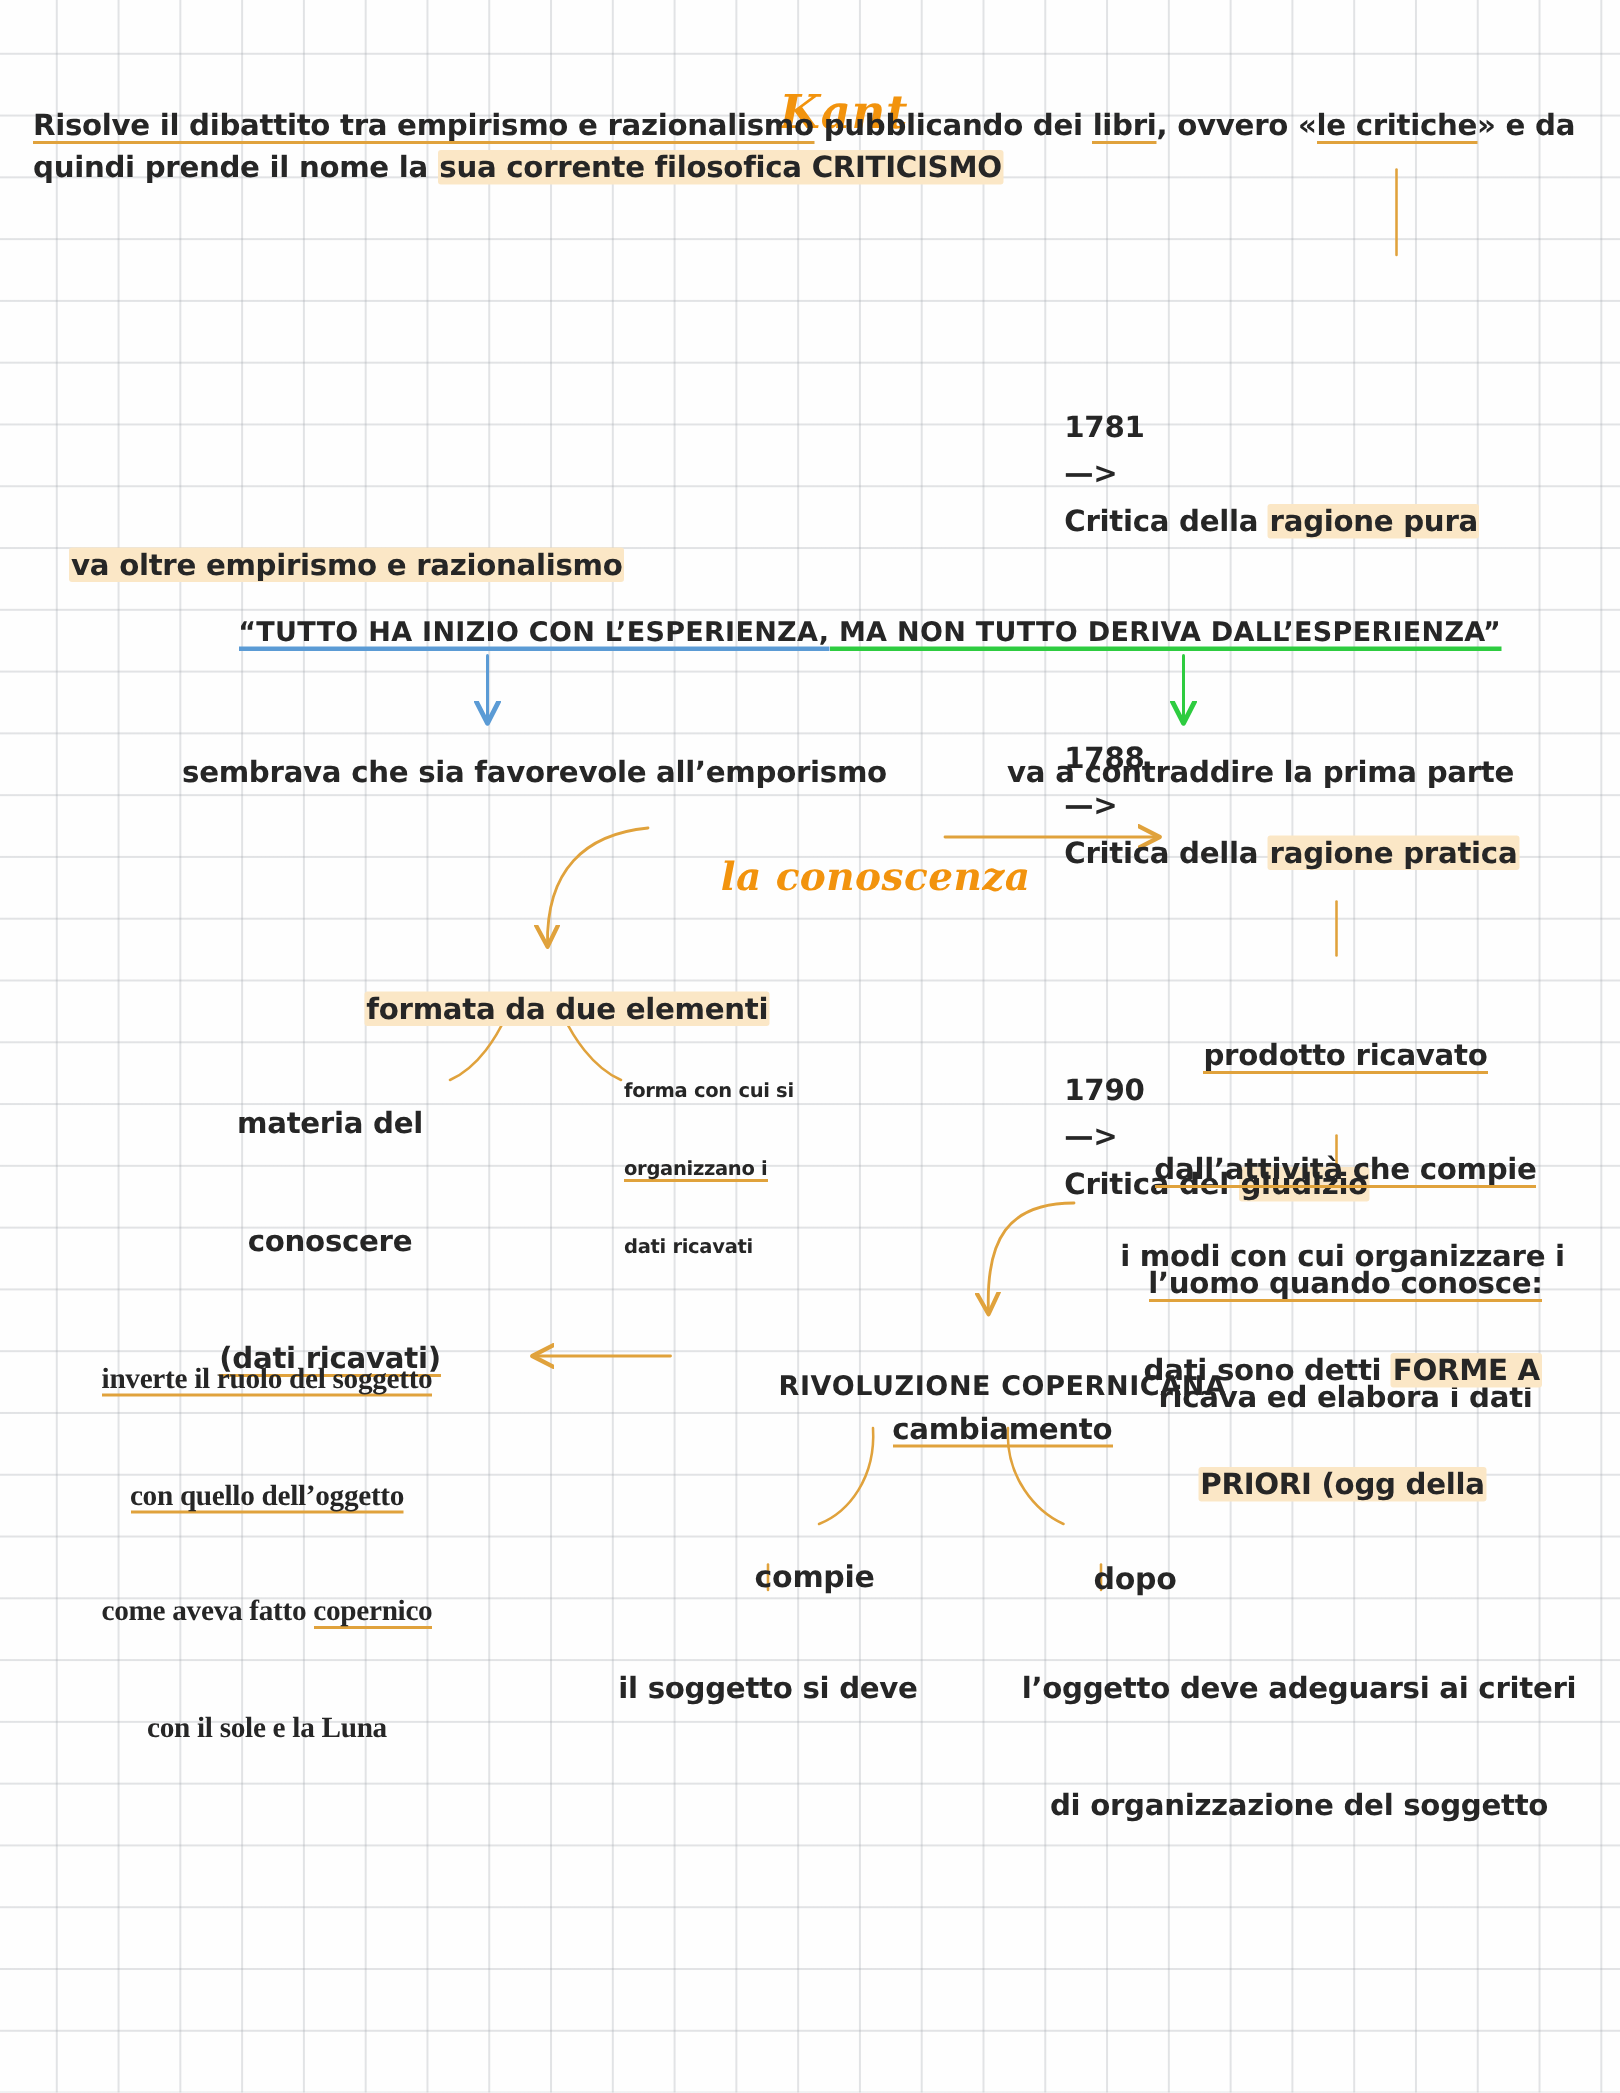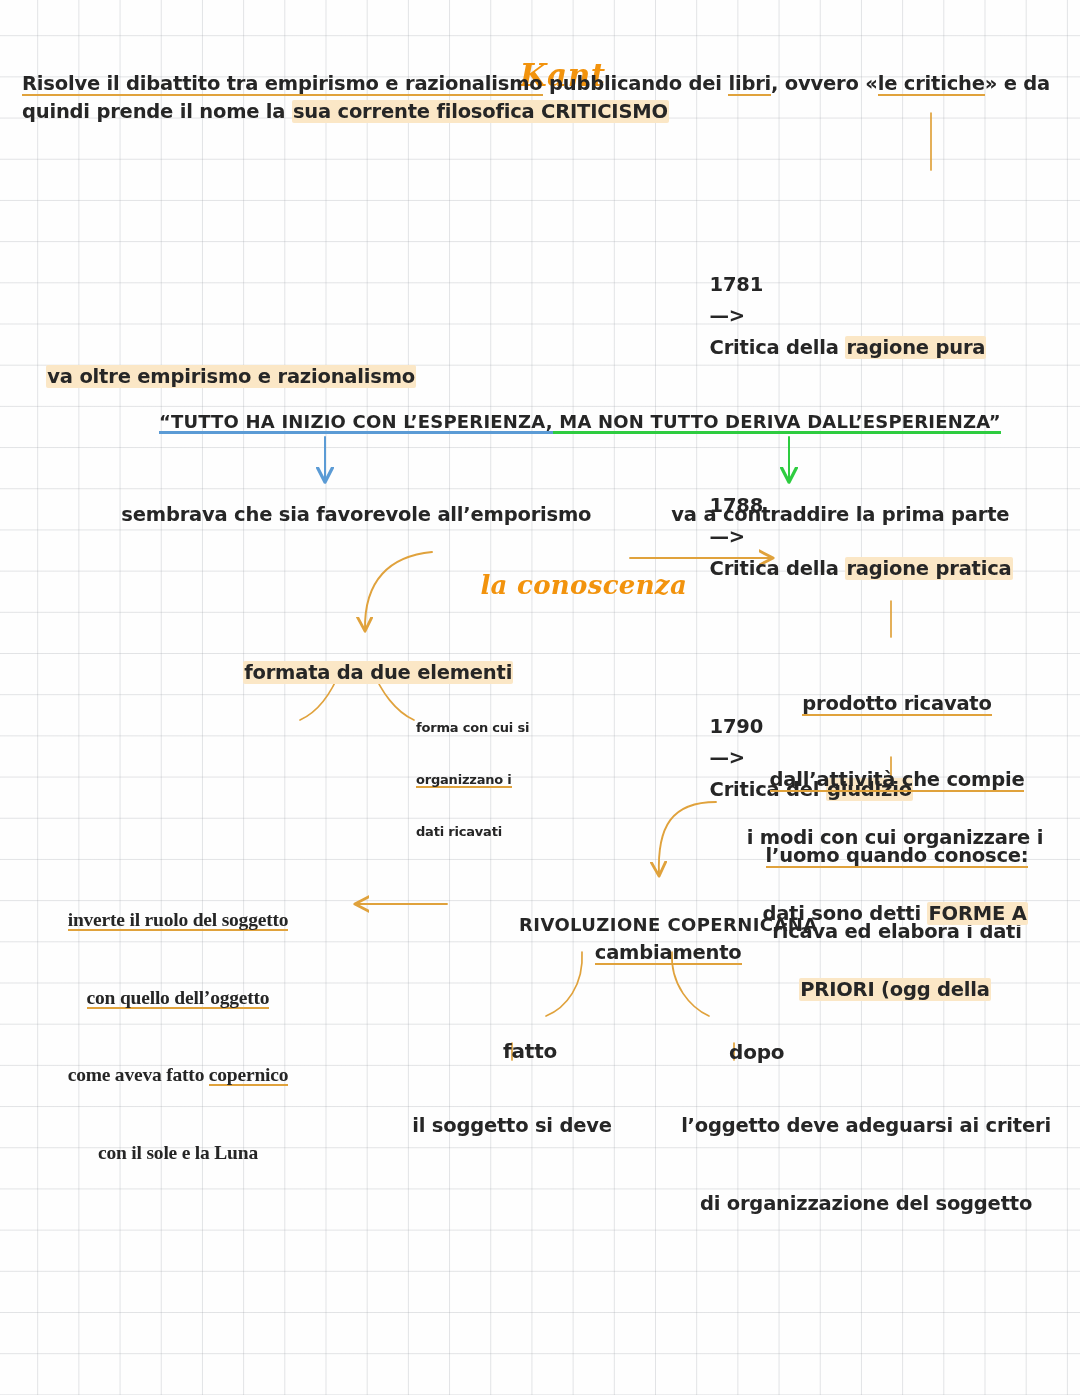--- a/index.html
+++ b/index.html
@@ -144,20 +144,25 @@
   </div>
 
   <div class="t script" style="left:443px;top:539px;font-size:26px;">
     <span>la conoscenza</span>
   </div>
 
   <div class="t hand ctr" style="left:205px;top:638px;width:320px;font-size:19.5px;">
     <span class="hl">formata da due elementi</span>
   </div>
 
+  <div class="t hand ctr" style="left:130px;top:684px;width:180px;font-size:19.5px;line-height:1.34;">
+    <div>materia del</div>
+    <div>conoscere</div>
+    <div><u class="o"><span>(dati ricavati)</span></u></div>
+  </div>
 
   <div class="t hand" style="left:416px;top:684px;width:220px;font-size:13px;line-height:1.34;">
     <div>forma con cui si</div>
     <div><u class="o"><span>organizzano i</span></u></div>
     <div>dati ricavati</div>
   </div>
 
 
   <div class="t hand ctr" style="left:752px;top:640px;width:290px;font-size:19.5px;line-height:1.30;">
     <div><u class="o"><span>prodotto ricavato</span></u></div>
@@ -180,21 +185,21 @@
   </div>
 
   <div class="t hand ctr" style="left:8px;top:855px;width:340px;font-size:19.5px;line-height:1.33;font-family:Liberation Serif, serif;">
     <div><u class="o"><span>inverte il ruolo del soggetto</span></u></div>
     <div><u class="o"><span>con quello dell’oggetto</span></u></div>
     <div><span>come aveva fatto </span><u class="o"><span>copernico</span></u></div>
     <div>con il sole e la Luna</div>
   </div>
 
   <div class="t hand" style="left:476px;top:1016px;font-size:20px;">
-    <span>fatto</span>
+    <span>compie</span>
   </div>
   <div class="t hand" style="left:702px;top:1017px;font-size:20px;">
     <span>dopo</span>
   </div>
 
   <div class="t hand ctr" style="left:382px;top:1062px;width:260px;font-size:19.5px;line-height:1.32;">
     <div>il soggetto si deve</div>
   </div>
 
   <div class="t hand ctr" style="left:660px;top:1062px;width:412px;font-size:19.5px;line-height:1.32;">

